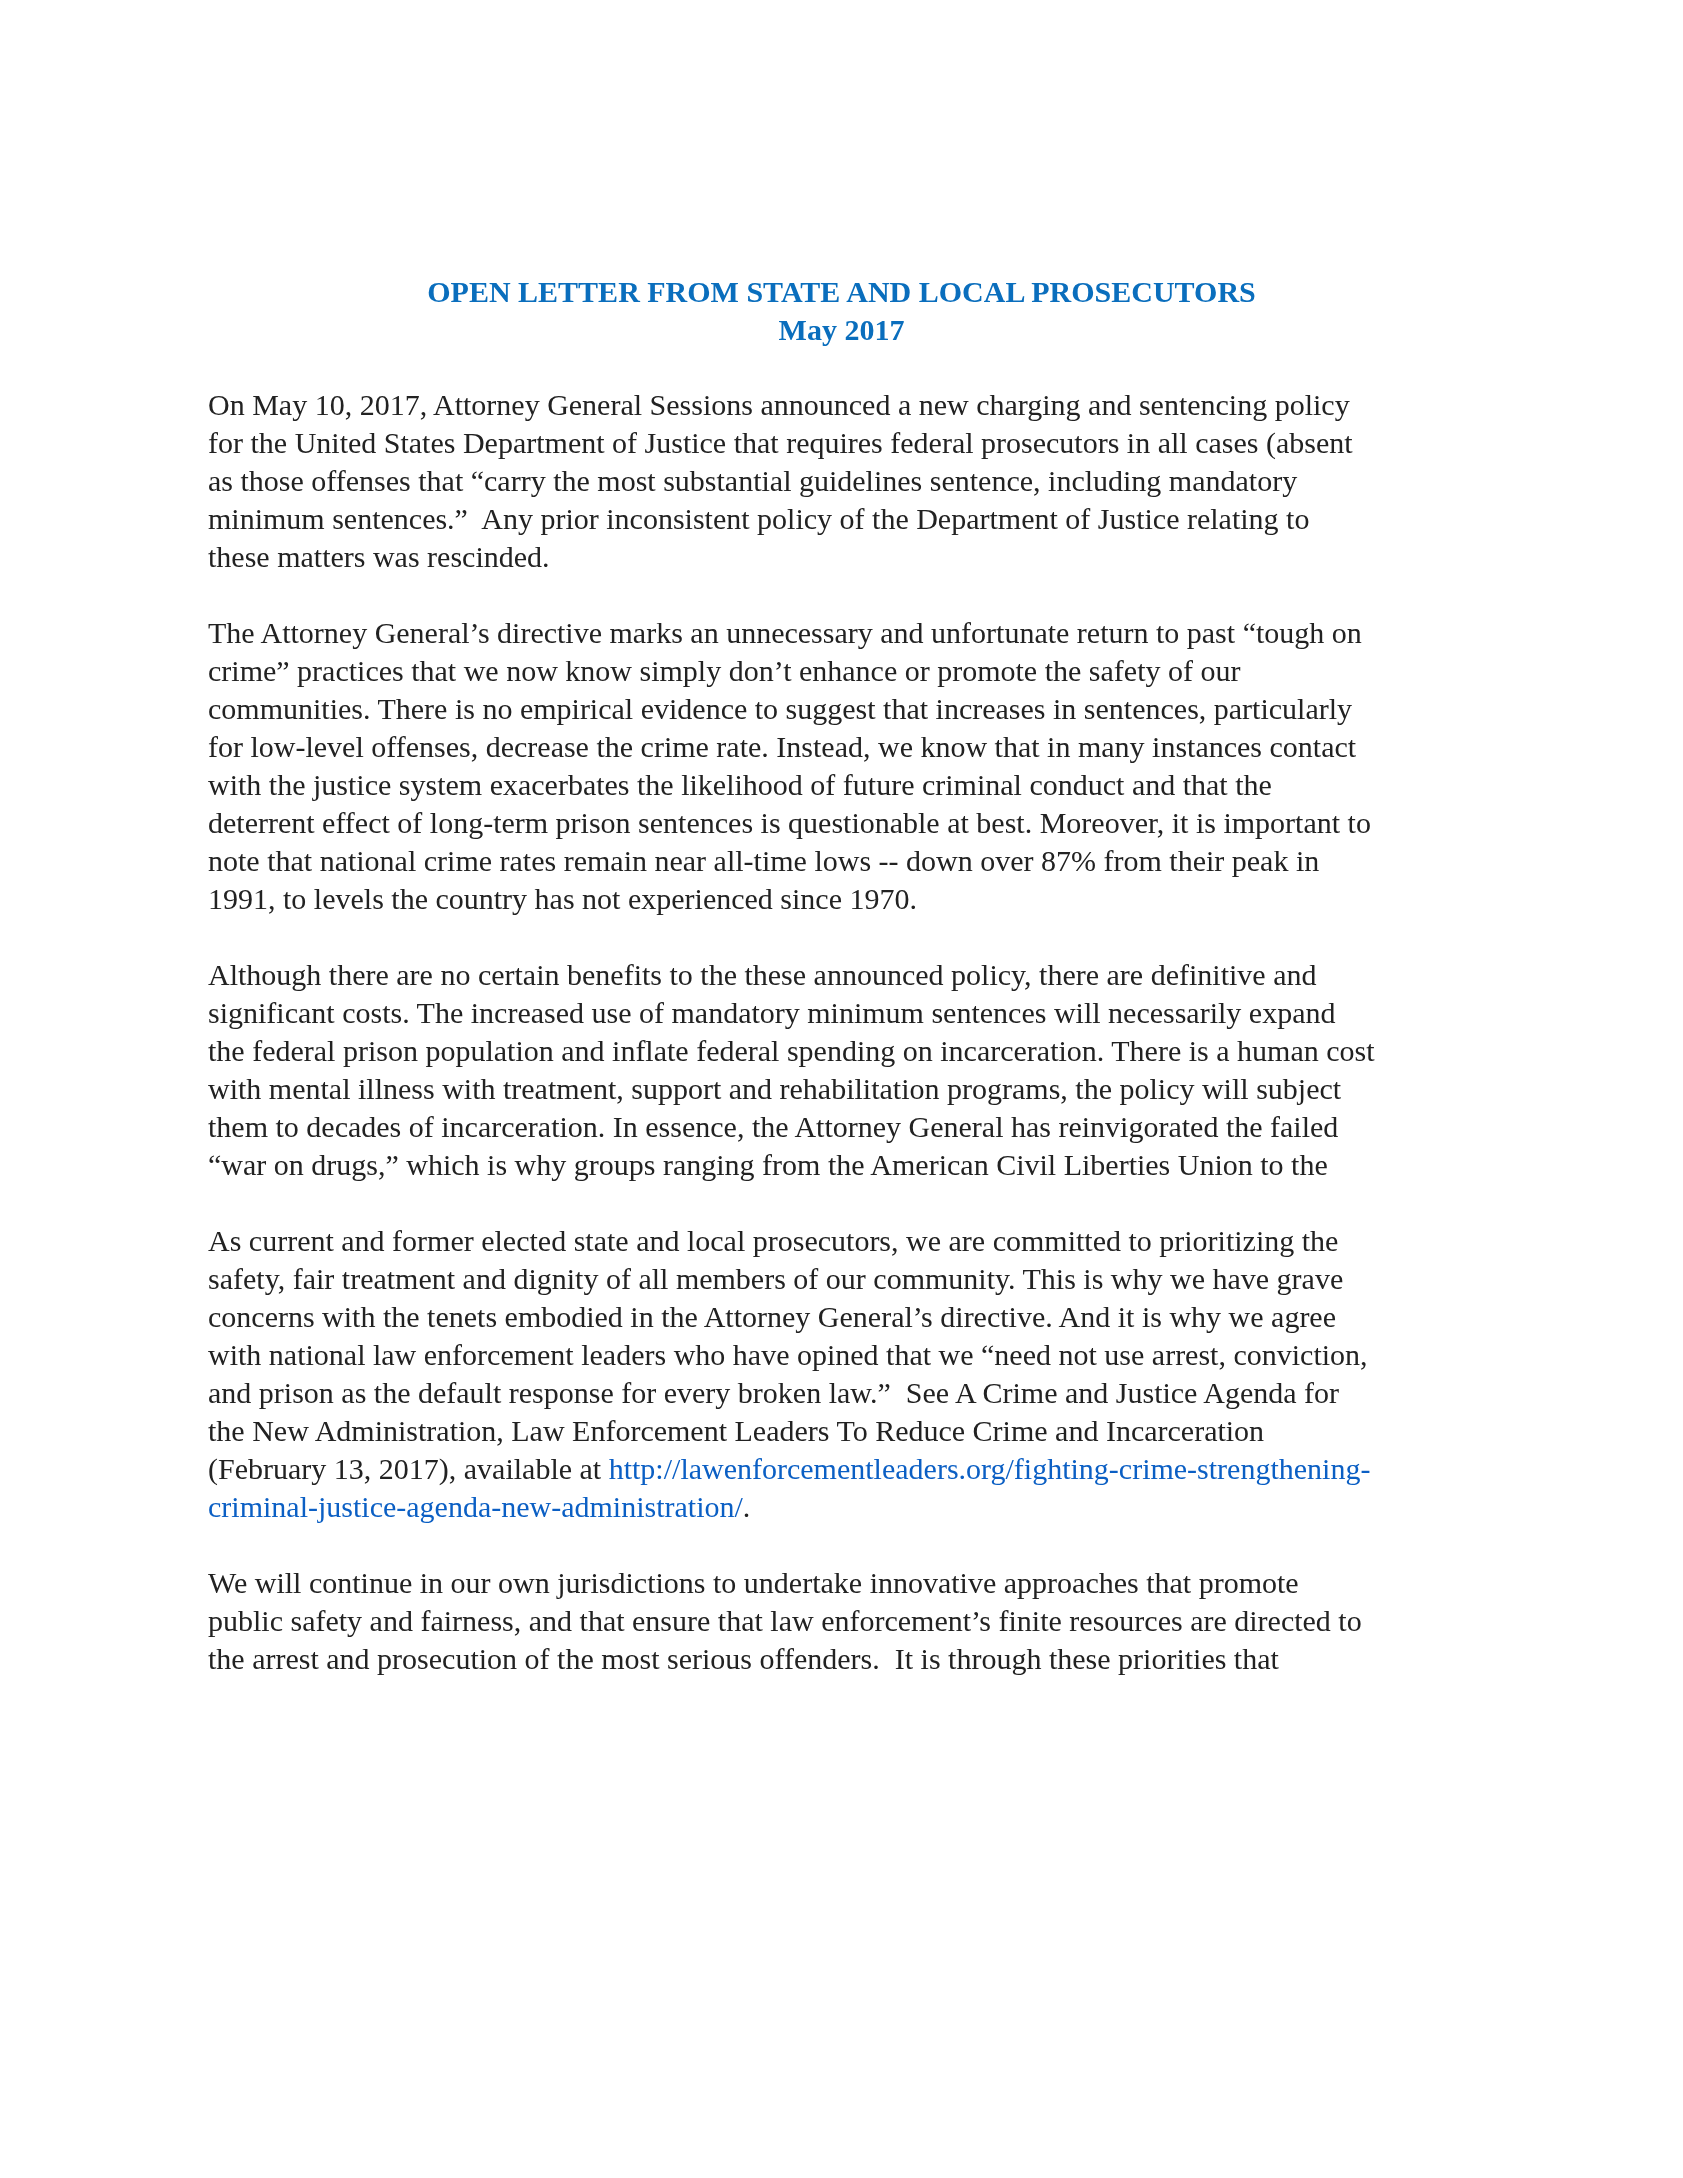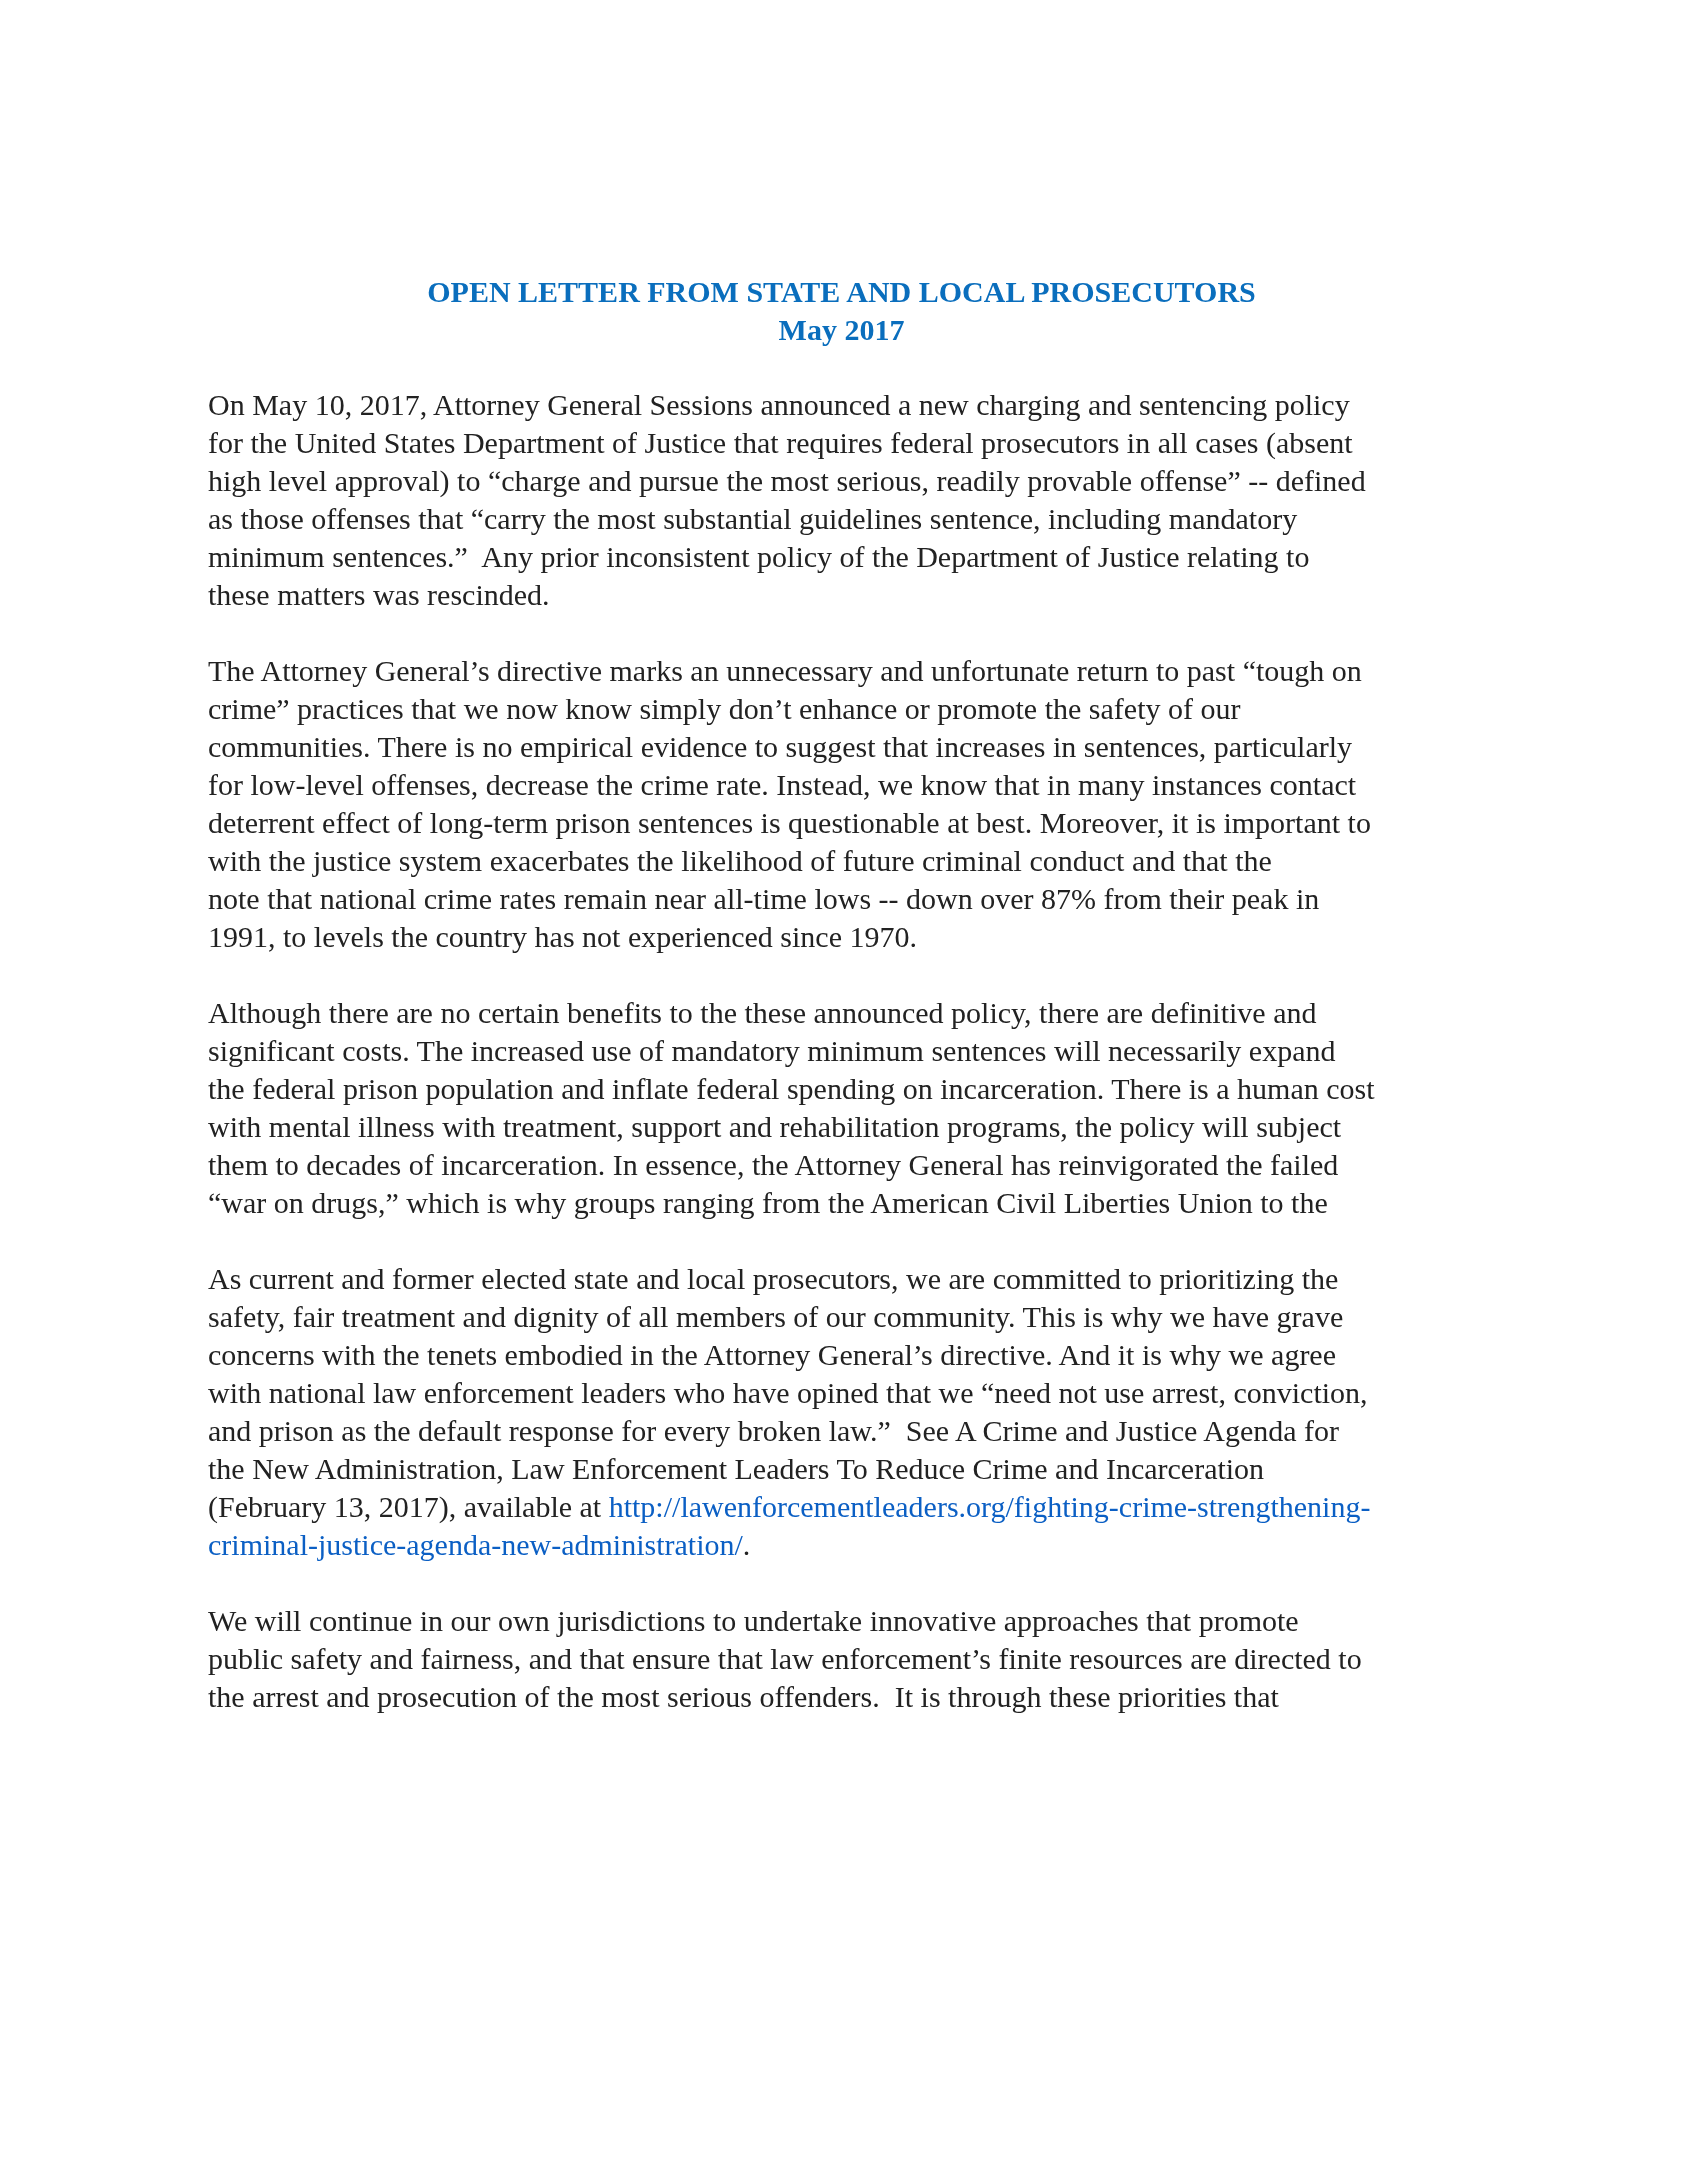--- a/index.html
+++ b/index.html
@@ -65,33 +65,32 @@
   <div class="title-block">
     <span class="title-line">OPEN LETTER FROM STATE AND LOCAL PROSECUTORS</span>
     <span class="title-line">May 2017</span>
   </div>
 
   <div class="body">
 
     <p class="para">
       <span class="line">On May 10, 2017, Attorney General Sessions announced a new charging and sentencing policy</span>
       <span class="line">for the United States Department of Justice that requires federal prosecutors in all cases (absent</span>
-      <span class="line">high level approval) to “charge and pursue the most serious, readily provable offense” -- defined</span>
       <span class="line">as those offenses that “carry the most substantial guidelines sentence, including mandatory</span>
       <span class="line">minimum sentences.”  Any prior inconsistent policy of the Department of Justice relating to</span>
       <span class="line">these matters was rescinded.</span>
     </p>
 
     <p class="para">
       <span class="line">The Attorney General’s directive marks an unnecessary and unfortunate return to past “tough on</span>
       <span class="line">crime” practices that we now know simply don’t enhance or promote the safety of our</span>
       <span class="line">communities. There is no empirical evidence to suggest that increases in sentences, particularly</span>
       <span class="line">for low-level offenses, decrease the crime rate. Instead, we know that in many instances contact</span>
+      <span class="line">with the justice system exacerbates the likelihood of future criminal conduct and that the</span>
       <span class="line">deterrent effect of long-term prison sentences is questionable at best. Moreover, it is important to</span>
-      <span class="line">with the justice system exacerbates the likelihood of future criminal conduct and that the</span>
       <span class="line">note that national crime rates remain near all-time lows -- down over 87% from their peak in</span>
       <span class="line">1991, to levels the country has not experienced since 1970.</span>
     </p>
 
     <p class="para">
       <span class="line">Although there are no certain benefits to the these announced policy, there are definitive and</span>
       <span class="line"><span>significant </span><span class="em">costs</span><span>. The increased use of mandatory minimum sentences will necessarily expand</span></span>
       <span class="line">the federal prison population and inflate federal spending on incarceration. There is a human cost</span>
       <span class="line">with mental illness with treatment, support and rehabilitation programs, the policy will subject</span>
       <span class="line">them to decades of incarceration. In essence, the Attorney General has reinvigorated the failed</span>

